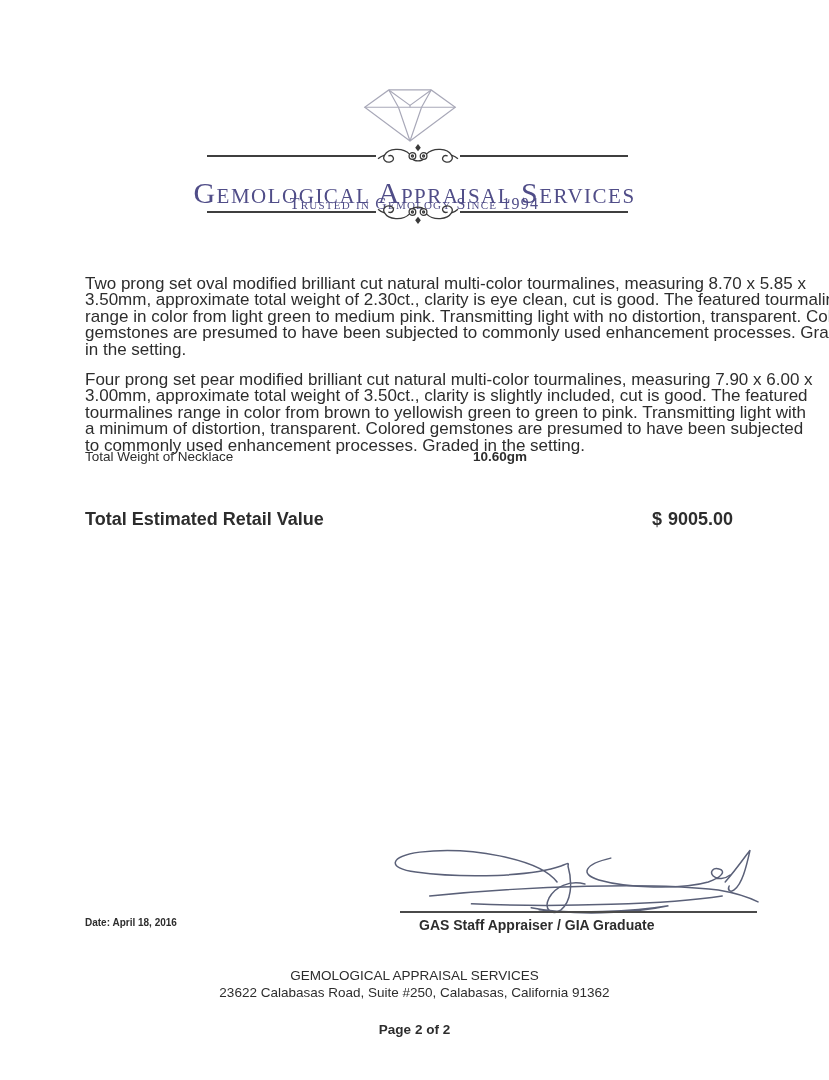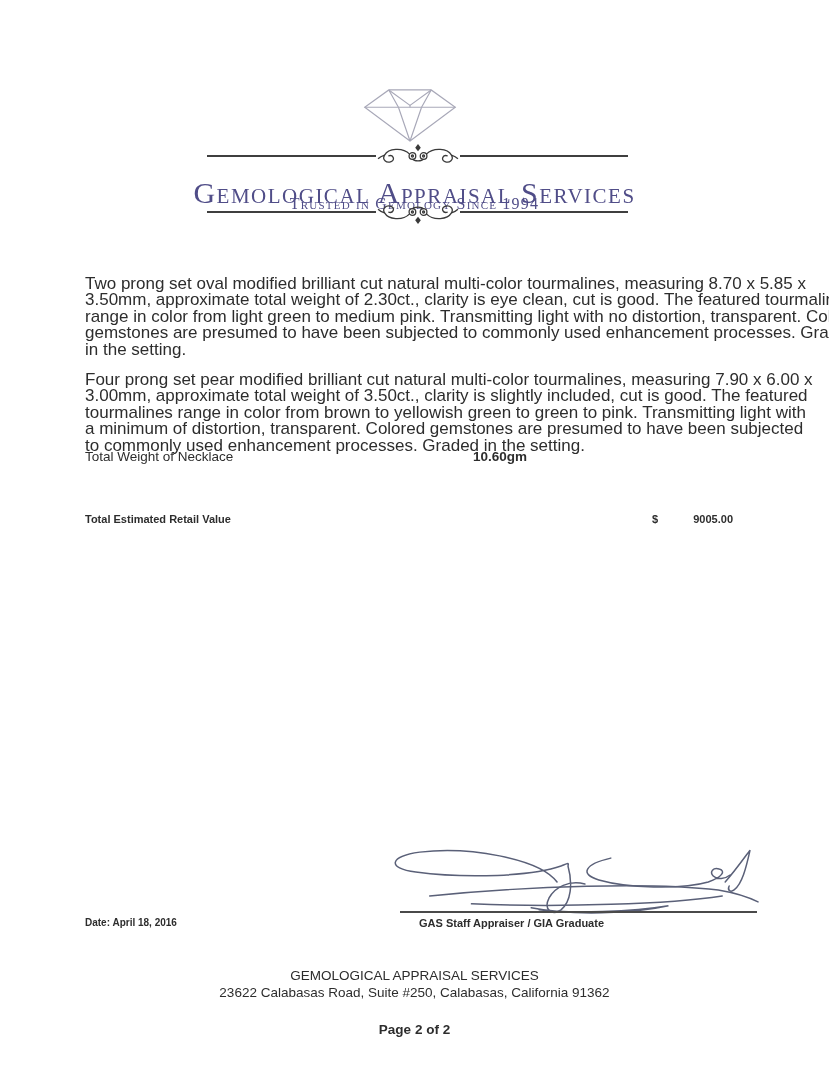--- a/index.html
+++ b/index.html
@@ -44,27 +44,27 @@
     position:absolute;left:85px;width:660px;
     font-size:17px;line-height:16.4px;
     white-space:pre;color:#2d2d2d;
   }
   .para.p1{top:259px;}
   .para.p2{top:355px;}
   .weights{position:absolute;left:85px;top:449px;width:660px;}
   .weight-row{position:relative;height:16.4px;font-size:13.5px;line-height:16.4px;}
   .weight-row .w-label{position:absolute;left:0;top:0;}
   .weight-row .w-value{position:absolute;left:345px;top:0;width:140px;text-align:center;font-weight:700;}
-  .total-row{position:absolute;left:85px;top:511px;width:660px;height:17px;font-size:11px;line-height:17px;}
+  .total-row{position:absolute;left:85px;top:511px;width:660px;height:17px;font-size:18px;line-height:17px;}
   .total-row .t-label{position:absolute;left:0;top:0;font-weight:700;}
   .total-row .t-amount{position:absolute;left:567px;top:0;width:81px;display:flex;justify-content:space-between;font-weight:700;}
   
   .signature-svg{position:absolute;left:372px;top:838px;width:388px;height:80px;}
   .signature-rule{position:absolute;left:400px;top:911px;width:357px;height:2px;background:#4a4a4a;}
-  .signer-label{position:absolute;left:419px;top:917px;font-size:11px;font-weight:700;}
+  .signer-label{position:absolute;left:419px;top:917px;font-size:14px;font-weight:700;}
   .date-label{position:absolute;left:85px;top:917px;font-size:10px;font-weight:700;}
   
   .footer-line{position:absolute;left:0;width:829px;text-align:center;font-size:13.5px;line-height:16px;}
   .f-company{top:968px;}
   .f-address{top:985px;}
   .f-phone{top:1002px;}
   .f-page{top:1022px;font-weight:700;}
 </style>
 </head>
 <body>

